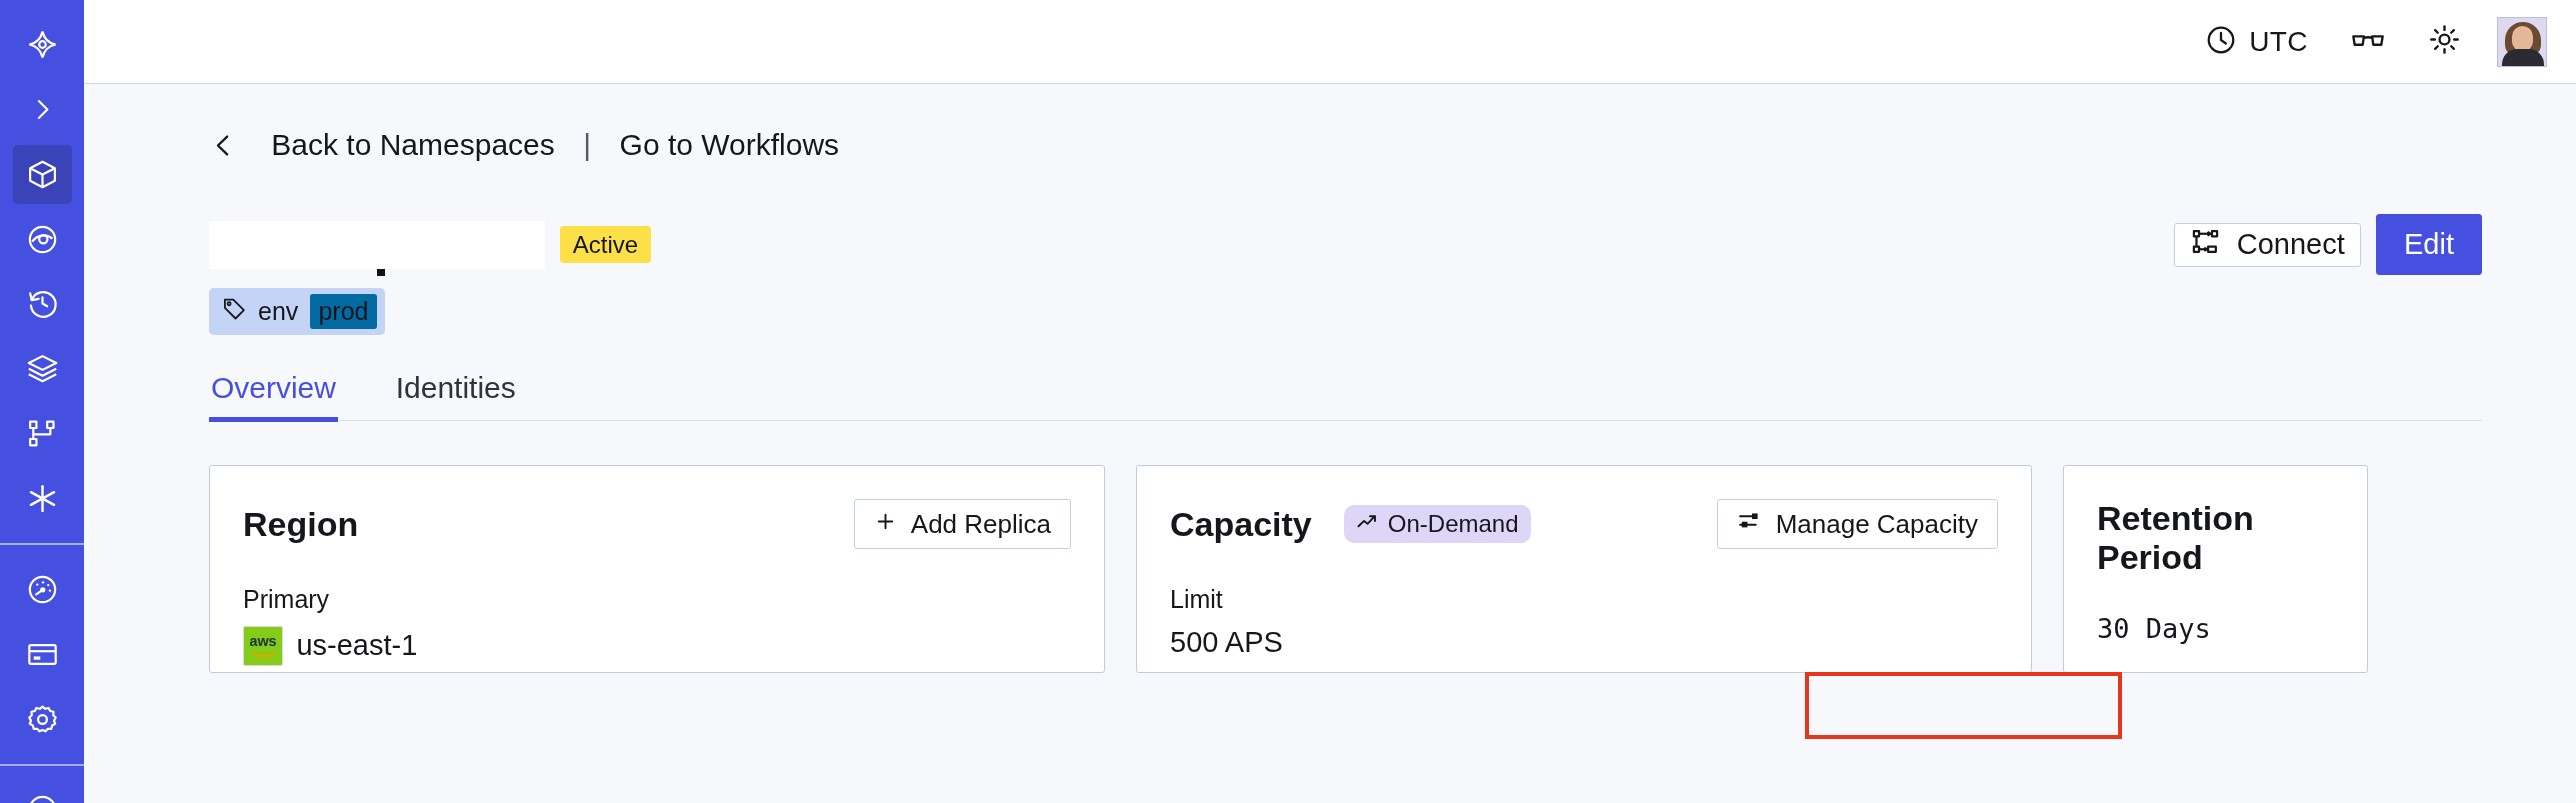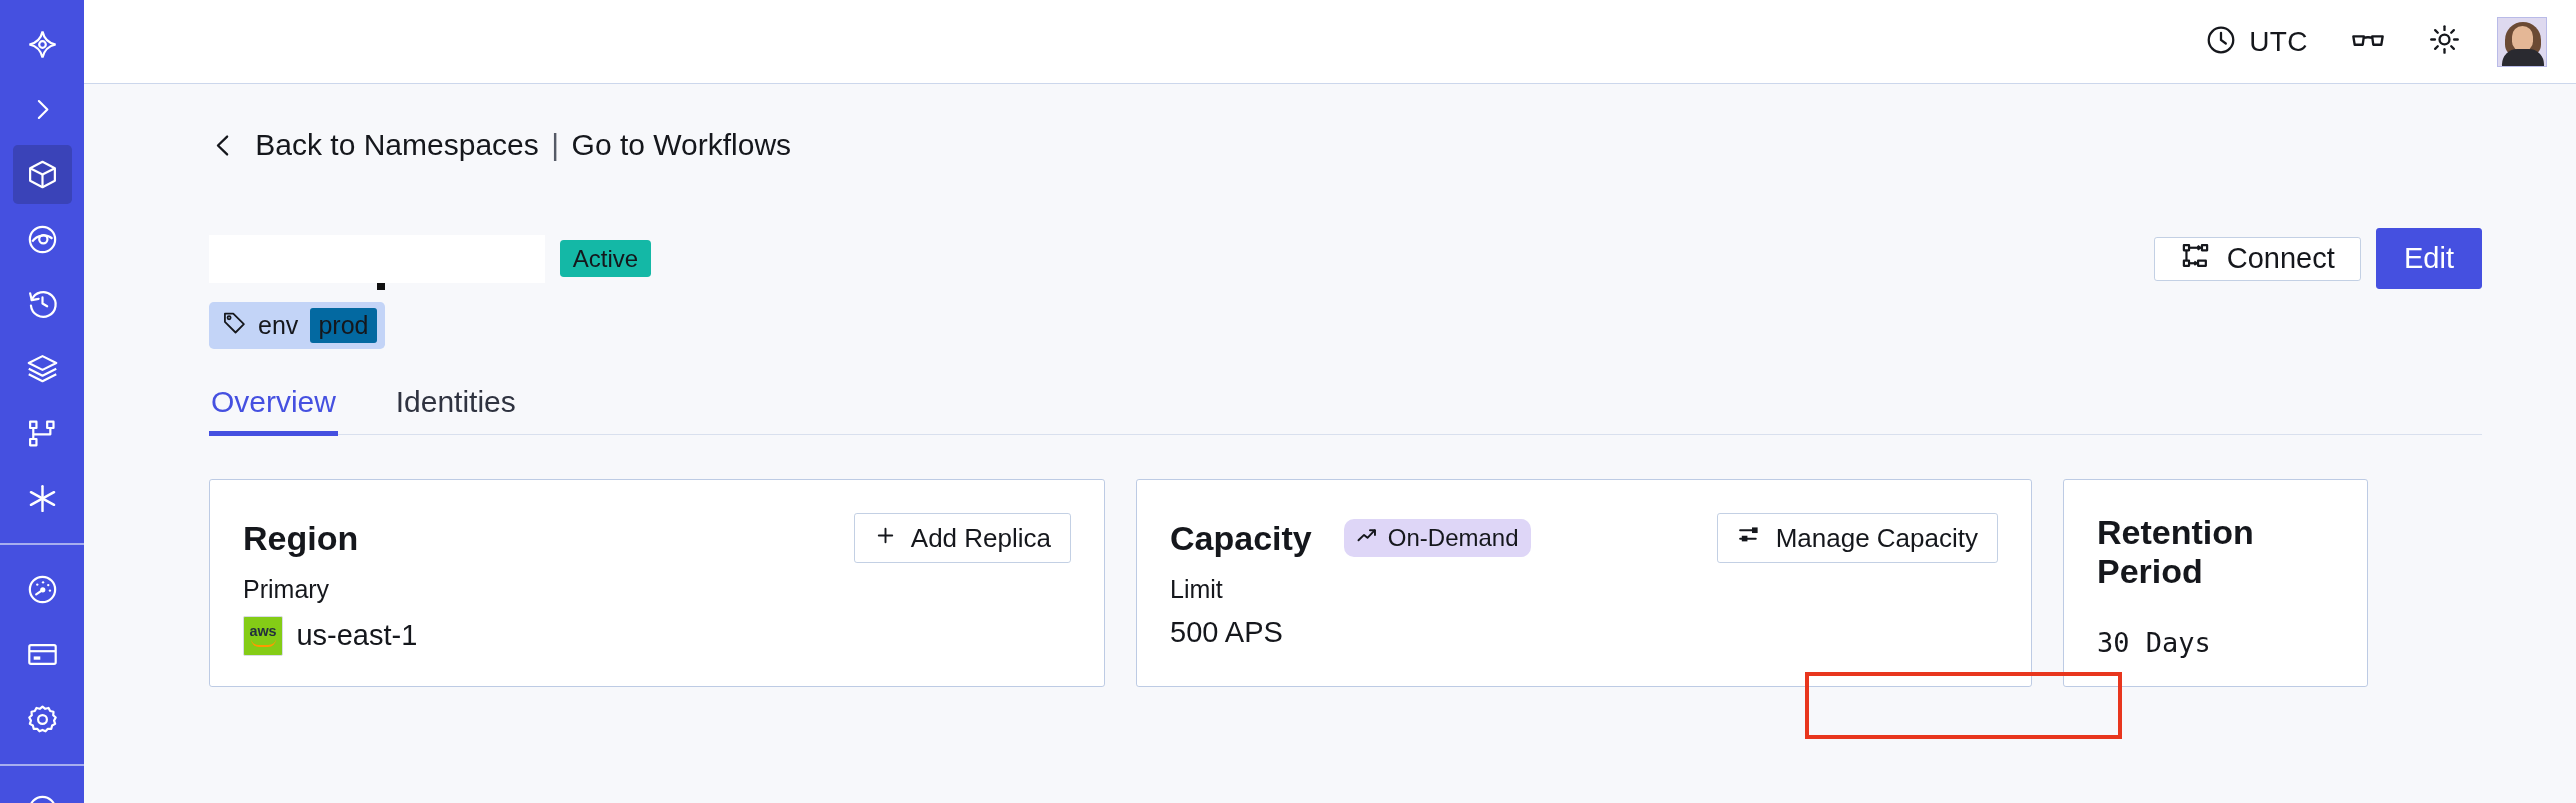--- a/index.html
+++ b/index.html
@@ -84,50 +84,50 @@
   .content {
     flex: 1 1 auto;
     background: #f7f8fb;
     padding: 44px 0 0 0;
     overflow: hidden;
     position: relative;
   }
   .inner { padding: 0 94px 0 125px; }
 
   .breadcrumb {
-    display: flex; align-items: center; gap: 0px;
-    font-size: 30px; color: #15171c; margin-bottom: 66px;
+    display: flex; align-items: center; gap: 16px;
+    font-size: 30px; color: #15171c; margin-bottom: 52px;
   }
   .bc-chevron { display: flex; align-items: center; margin-right: 17.3px; }
   .bc-link { font-size: 30px; color: #15171c; }
   .bc-sep { font-size: 30px; color: #555a66; margin: 0 12.5px; }
 
   .title-row {
     display: flex; align-items: center;
     margin-bottom: 13.4px;
     min-height: 54px;
   }
   .title-redacted {
     width: 336px; height: 48px; background: #ffffff; position: relative;
   }
   .title-redacted::after {
     content: ""; position: absolute; left: 168px; top: 48px;
     width: 7.7px; height: 7.7px; background: #111;
   }
   .status-badge {
-    background: #14b8a6; color: #15171c;
+    background: #fde047; color: #15171c;
     font-size: 24px; padding: 4.8px 12.5px; border-radius: 3.8px;
     margin-left: 15.3px;
   }
   .title-actions { margin-left: auto; display: flex; align-items: center; gap: 15.3px; }
   .btn {
     display: inline-flex; align-items: center; justify-content: center;
     gap: 15.3px; font-size: 29px; cursor: pointer;
     background: #ffffff; border: 1.9px solid #c3d0e4; color: #15171c;
-    height: 44px; padding: 0 25px; border-radius: 2.9px;
+    height: 44px; padding: 0 15px; border-radius: 2.9px;
   }
   .btn-primary {
     background: #4550e0; border: 1.9px solid #4550e0; color: #ffffff;
     height: 61px; padding: 0 27px; font-size: 29px; border-radius: 2.9px;
   }
 
   .tag-row { display: flex; align-items: center; margin-bottom: 36px; }
   .tag {
     display: inline-flex; align-items: center; gap: 11.5px;
     background: #c3d4f7; border-radius: 4.8px;
@@ -171,21 +171,21 @@
     background: #ded6f7; color: #15171c;
     font-size: 24px; padding: 4.8px 12.5px; border-radius: 10px;
     margin-left: 32px;
   }
   .btn-sm {
     display: inline-flex; align-items: center; gap: 13.4px;
     background: #ffffff; border: 1.9px solid #c3d0e4; color: #15171c;
     font-size: 26px; height: 50px; padding: 0 19px; border-radius: 2.9px;
     cursor: pointer;
   }
-  .card-sublabel { font-size: 25px; color: #15171c; margin-top: 12px; }
+  .card-sublabel { font-size: 25px; color: #15171c; margin-top: 36px; }
   .card-value { font-size: 29px; color: #15171c; margin-top: 11.5px;
                 display: flex; align-items: center; gap: 13.4px; }
   .card-value.mono { font-family: "DejaVu Sans Mono", monospace; font-size: 27px; }
   .retention .card-value { margin-top: 36px; }
 
   .aws-badge {
     width: 40px; height: 40px; border: 1.9px solid #d8dce6; background: #84cc16;
     display: inline-flex; flex-direction: column; align-items: center;
     justify-content: center; flex: 0 0 auto; border-radius: 1.9px;
   }

